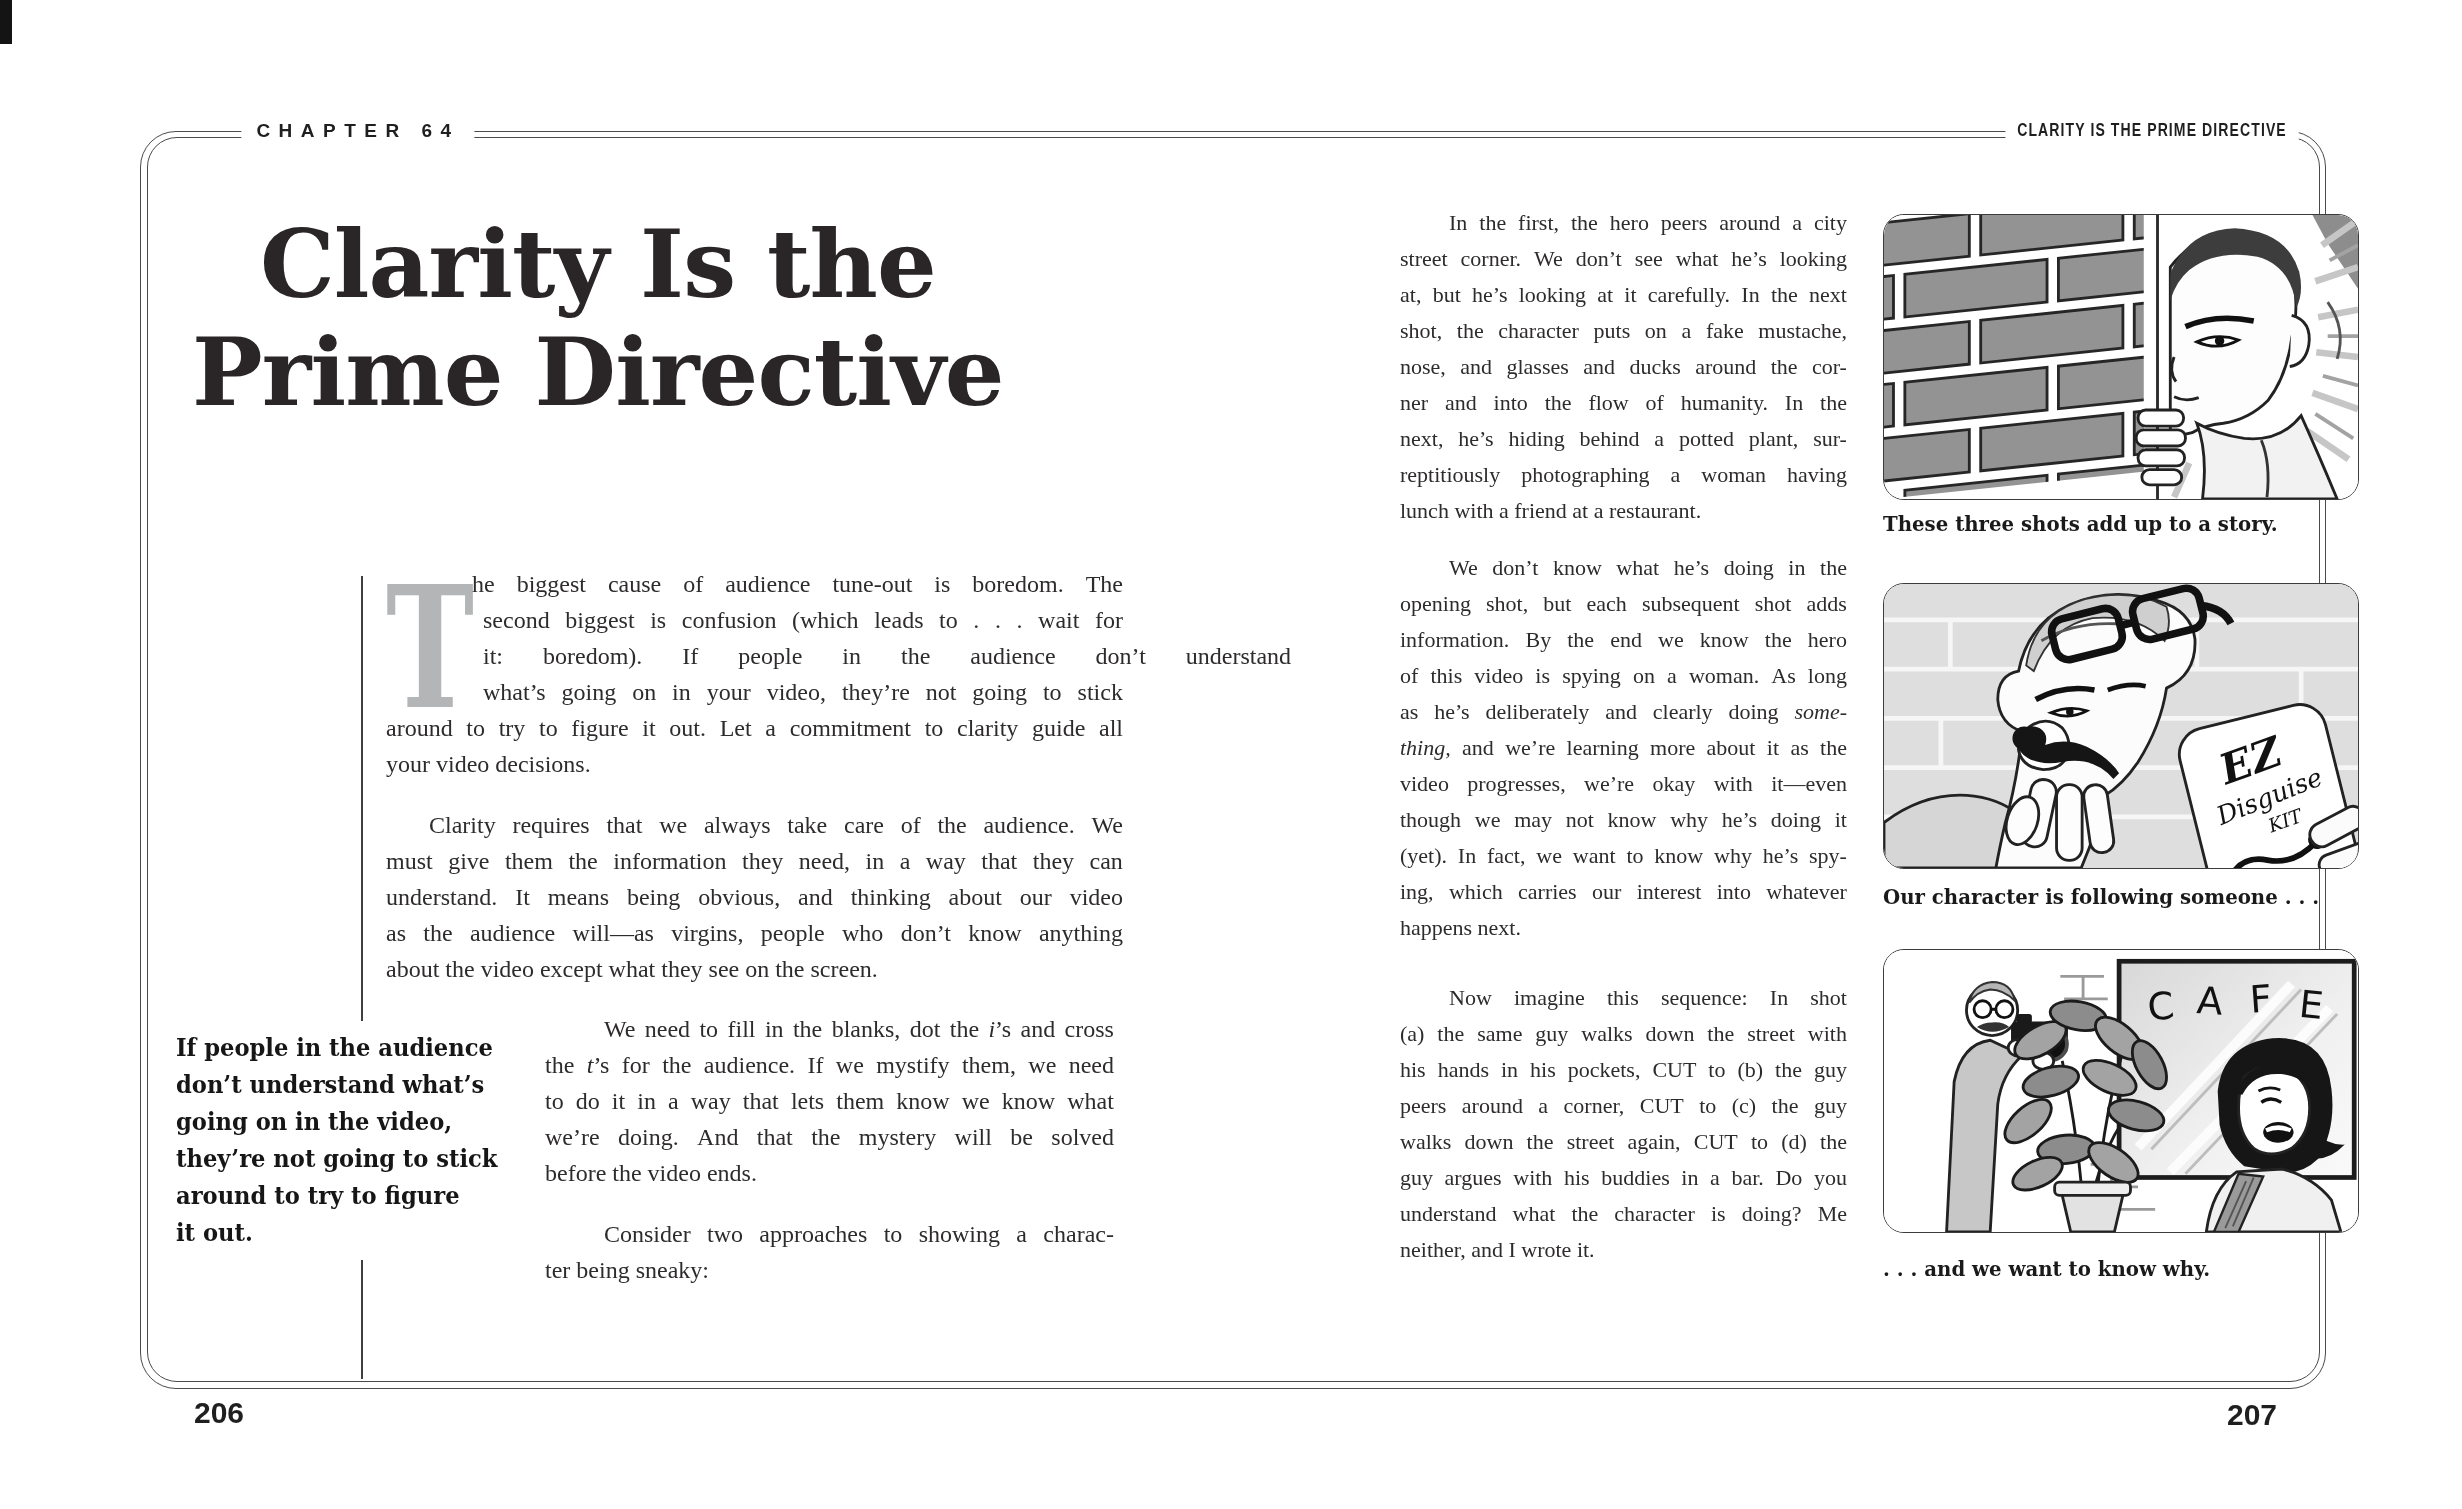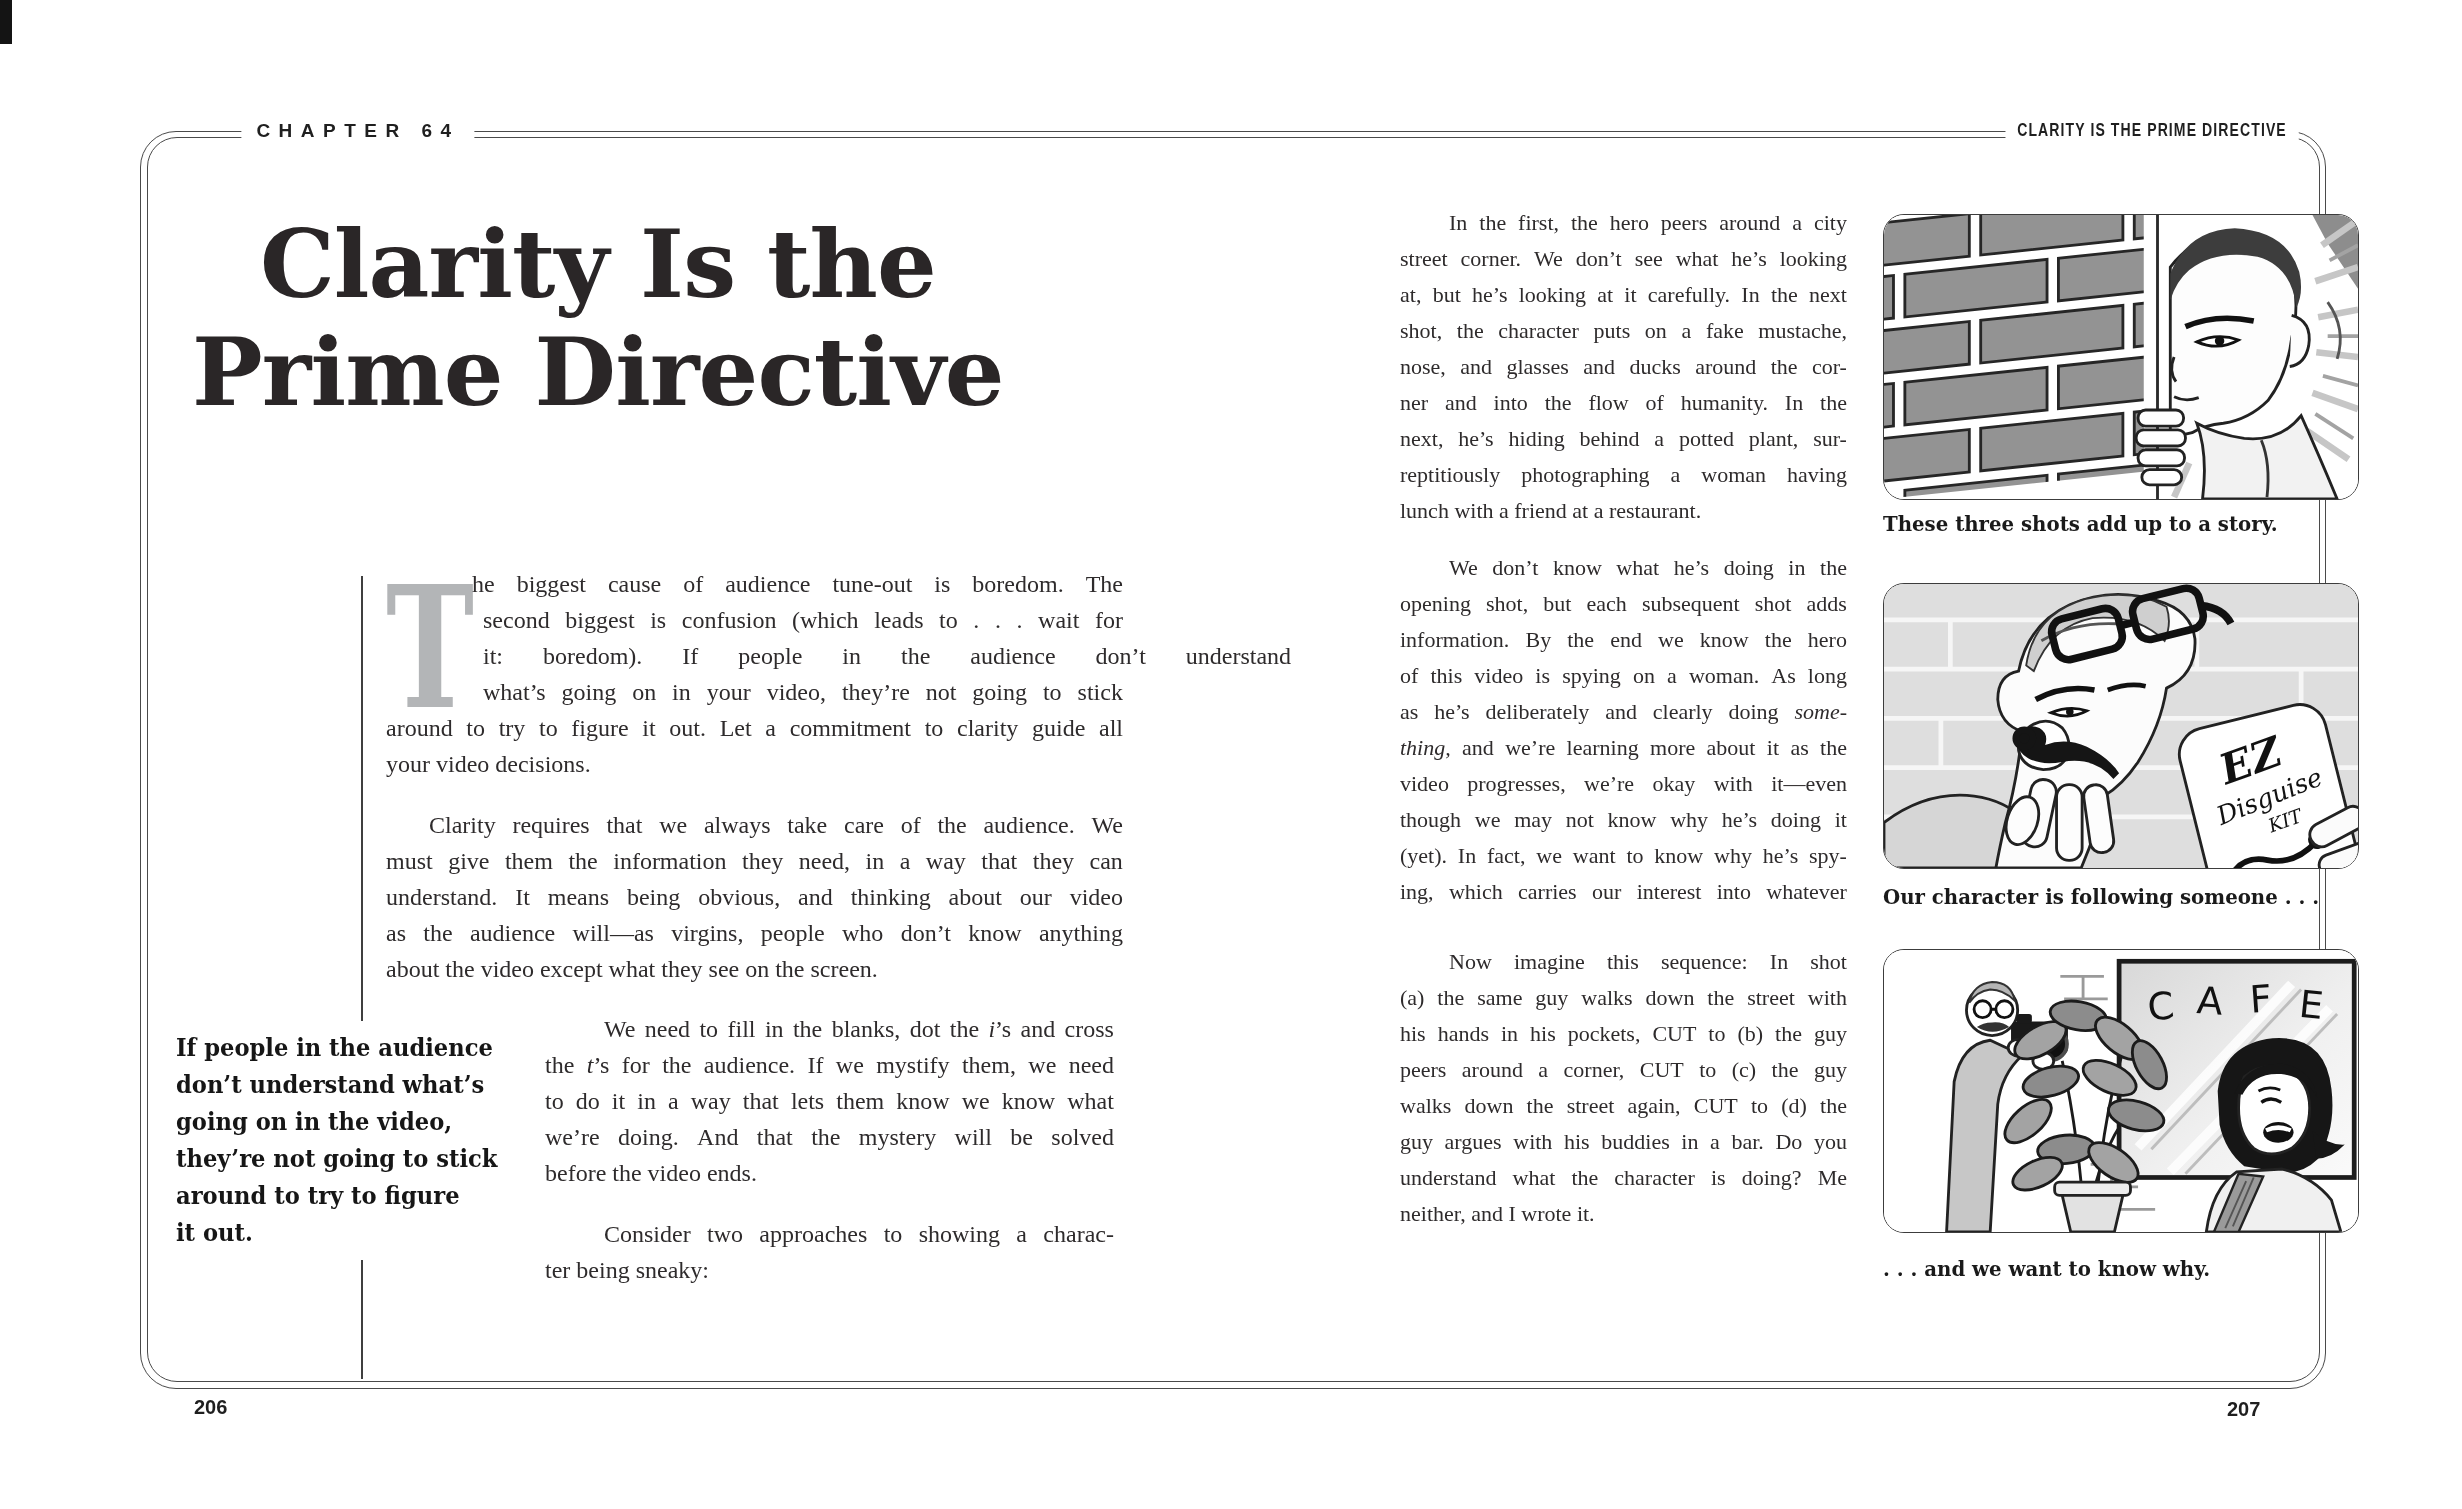--- a/index.html
+++ b/index.html
@@ -54,21 +54,21 @@
   #fig1{top:214px;height:284px;}
   #fig2{top:583px;height:284px;}
   #fig3{top:949px;height:282px;}
   .sb-img svg{display:block;width:100%;height:100%;}
 
   .caption{position:absolute;left:1883px;width:455px;font-family:"DejaVu Serif",serif;font-weight:700;
     font-size:21px;color:#1a1a1a;transform:scaleX(.94);transform-origin:left top;white-space:nowrap;}
   #cap1{top:511px;} #cap2{top:884px;} #cap3{top:1256px;}
 
   .page-num{position:absolute;font-family:"Liberation Sans",sans-serif;font-weight:bold;
-    font-size:20px;color:#1f1f1f;}
+    font-size:30px;color:#1f1f1f;}
   #pn-left{left:194px;top:1396px;} #pn-right{left:2227px;top:1398px;}
 
   i{font-style:italic;}
 </style>
 </head>
 <body>
 
 <div class="abs" id="corner-mark"></div>
 
 <div class="frame" id="frame-outer"></div>
@@ -477,20 +477,21 @@
       </div>
       <div class="jline">
         <span>ing,</span>
         <span>which</span>
         <span>carries</span>
         <span>our</span>
         <span>interest</span>
         <span>into</span>
         <span>whatever</span>
       </div>
+      <div class="pline">happens next.</div>
     </div>
   <div class="para" id="r-p3">
       <div class="jline" style="margin-left: 49px;">
         <span>Now</span>
         <span>imagine</span>
         <span>this</span>
         <span>sequence:</span>
         <span>In</span>
         <span>shot</span>
       </div>

